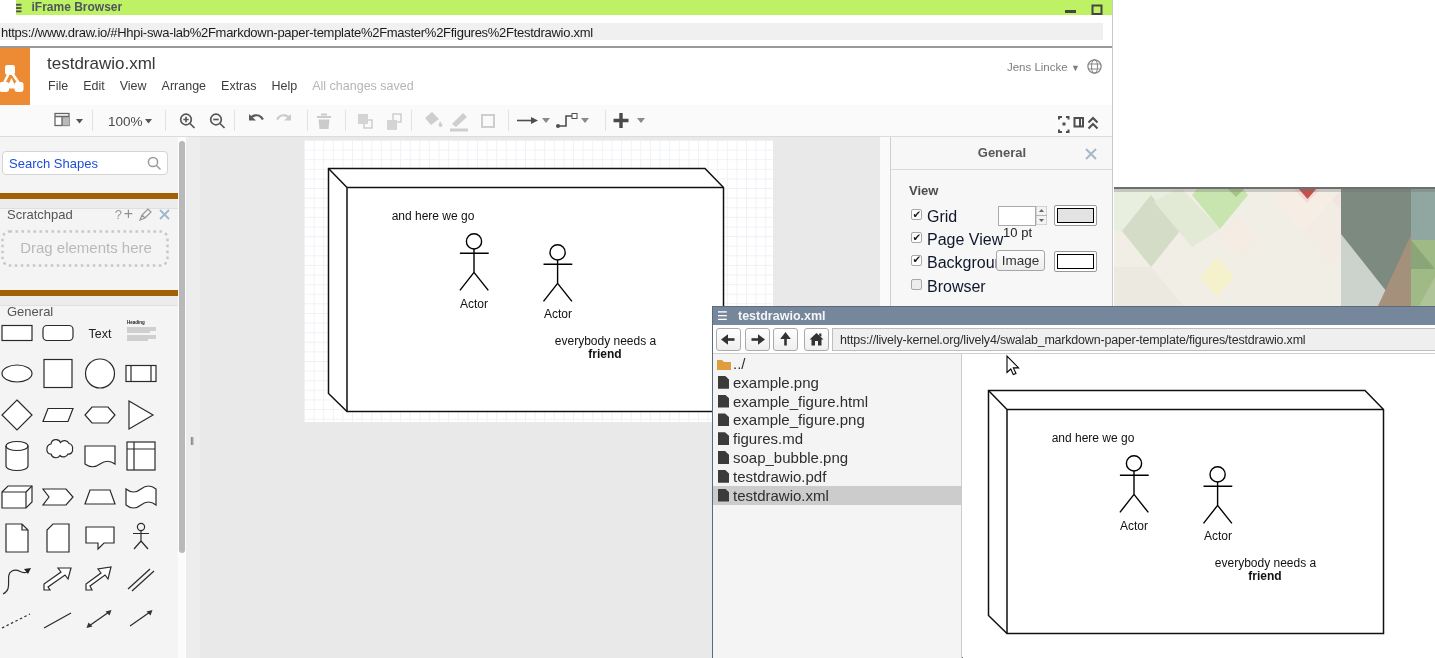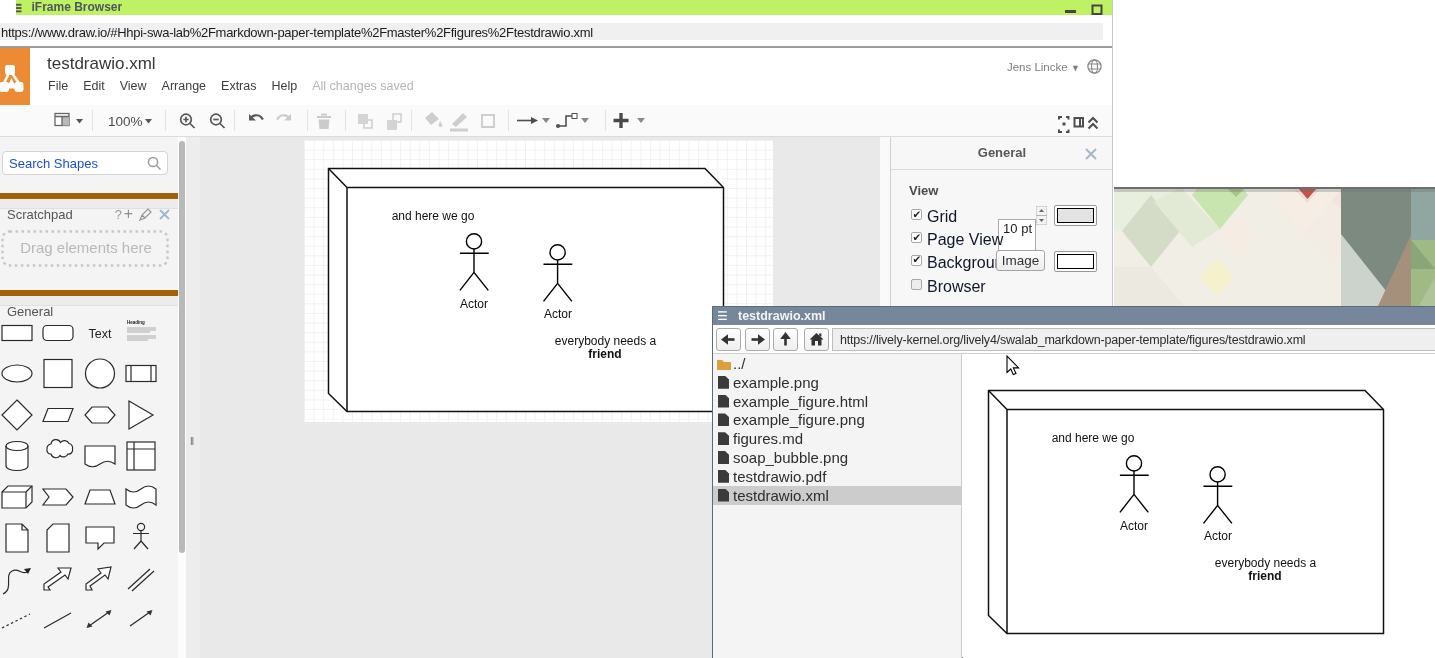--- a/index.html
+++ b/index.html
@@ -351,21 +351,21 @@
           <path d="M1,1 L11,11 M11,1 L1,11" stroke="#a8b8c8" stroke-width="2"></path>
         </svg>
       </div>
       <div style="position:absolute;left:0;top:32px;width:100%;height:1px;background:#dadada;"></div>
       <div style="position:absolute;left:18px;top:46px;font-size:13px;font-weight:bold;color:#4c4c4c;">View</div>
 
       <div class="cb" style="left:20px;top:72px;">
           <span class="ck">✔</span>
         </div>
       <div class="plbl" style="left:36px;top:71px;">Grid</div>
-      <div style="position:absolute;left:107px;top:69px;width:38px;height:33px;background:#fff;border:1px solid #ababab;font-size:13px;color:#222;text-align:right;padding:1px 3px 0 0;margin-top:13px;">10 pt</div>
+      <div style="position:absolute;left:107px;top:69px;width:38px;height:20px;background:#fff;border:1px solid #ababab;font-size:13px;color:#222;text-align:right;padding:18px 3px 0 0;">10 pt</div>
       <div class="spin" style="left:145px;top:69px;">
         <svg width="11" height="19">
           <rect x="0" y="0" width="11" height="9.5" fill="#f3f3f3" stroke="#b5b5b5" stroke-width="1"></rect>
           <rect x="0" y="9.5" width="11" height="9.5" fill="#f3f3f3" stroke="#b5b5b5" stroke-width="1"></rect>
           <path d="M3,6 L8,6 L5.5,3 Z" fill="#666"></path>
           <path d="M3,13 L8,13 L5.5,16 Z" fill="#666"></path>
         </svg>
       </div>
       <div class="swatch" style="left:163px;top:68px;">
           <div class="swin" style="background:#e3e3e3;"></div>

